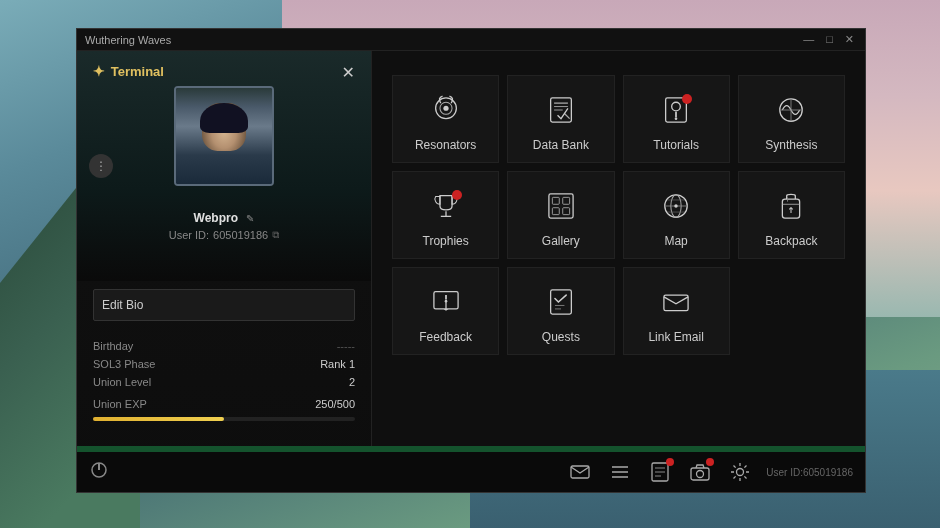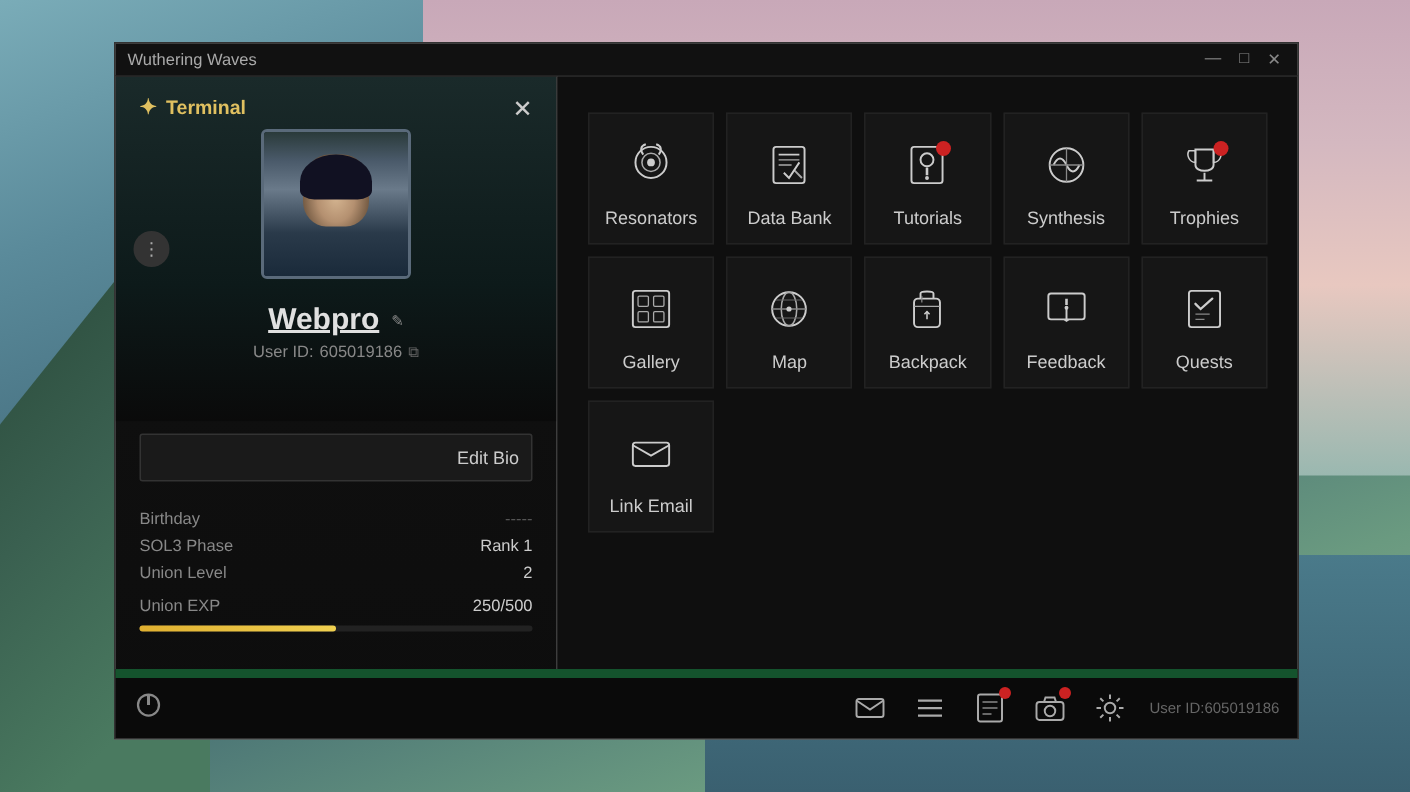--- a/index.html
+++ b/index.html
@@ -135,23 +135,22 @@
     .name-area {
       position: absolute;
       bottom: 40px;
       left: 50%;
       transform: translateX(-50%);
       text-align: center;
       width: 100%;
     }
     .char-name {
       color: #e0e0e0;
-      font-size: 20px;
+      font-size: 12px;
       font-weight: bold;
-      text-decoration: underline;
     }
     .name-edit-icon {
       color: #888;
       font-size: 10px;
       margin-left: 4px;
     }
     .user-id-row {
       color: #888;
       font-size: 11px;
       margin-top: 4px;
@@ -215,21 +214,21 @@
     }
 
     
     .edit-bio-btn {
       margin: 8px 16px;
       padding: 8px;
       background: #1a1a1a;
       border: 1px solid #333;
       color: #ccc;
       font-size: 12px;
-      text-align: right;
+      text-align: left;
       cursor: pointer;
       border-radius: 2px;
     }
 
     
     .stats-area {
       padding: 8px 16px;
     }
     .stat-row {
       display: flex;
@@ -272,21 +271,21 @@
     
     .right-panel {
       flex: 1;
       background: #0f0f0f;
       padding: 16px 20px;
     }
 
     
     .menu-grid {
       display: grid;
-      grid-template-columns: repeat(5, 1fr);
+      grid-template-columns: repeat(4, 1fr);
       gap: 8px;
       margin-top: 8px;
     }
 
     .menu-item {
       display: flex;
       flex-direction: column;
       align-items: center;
       justify-content: center;
       padding: 12px 8px 10px;

